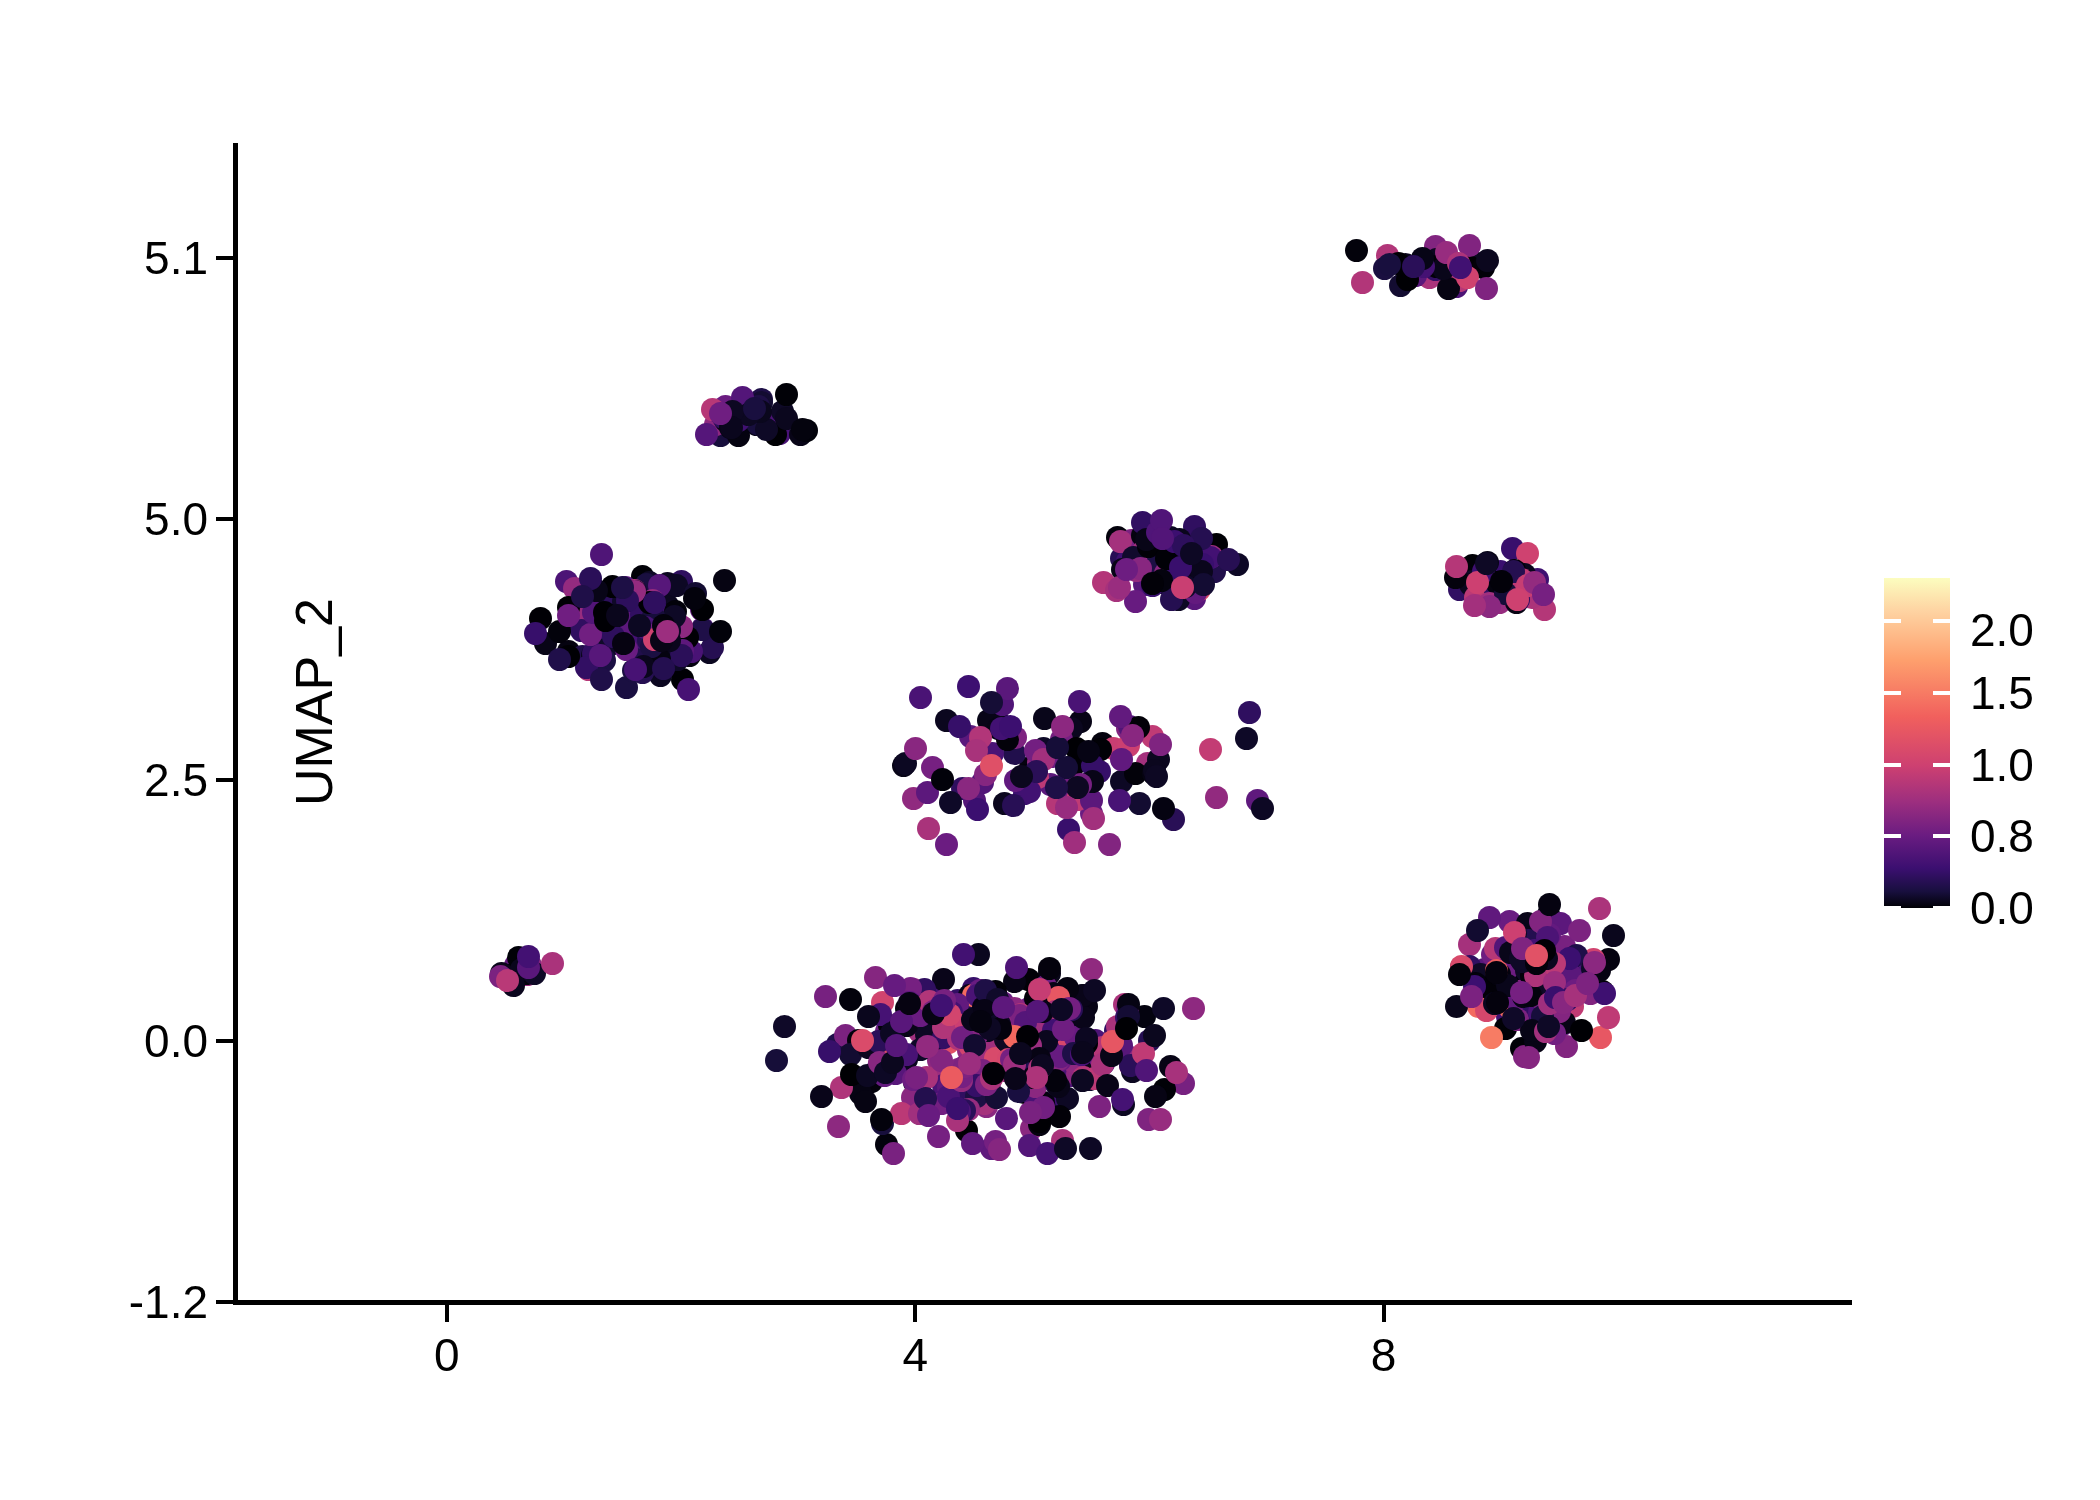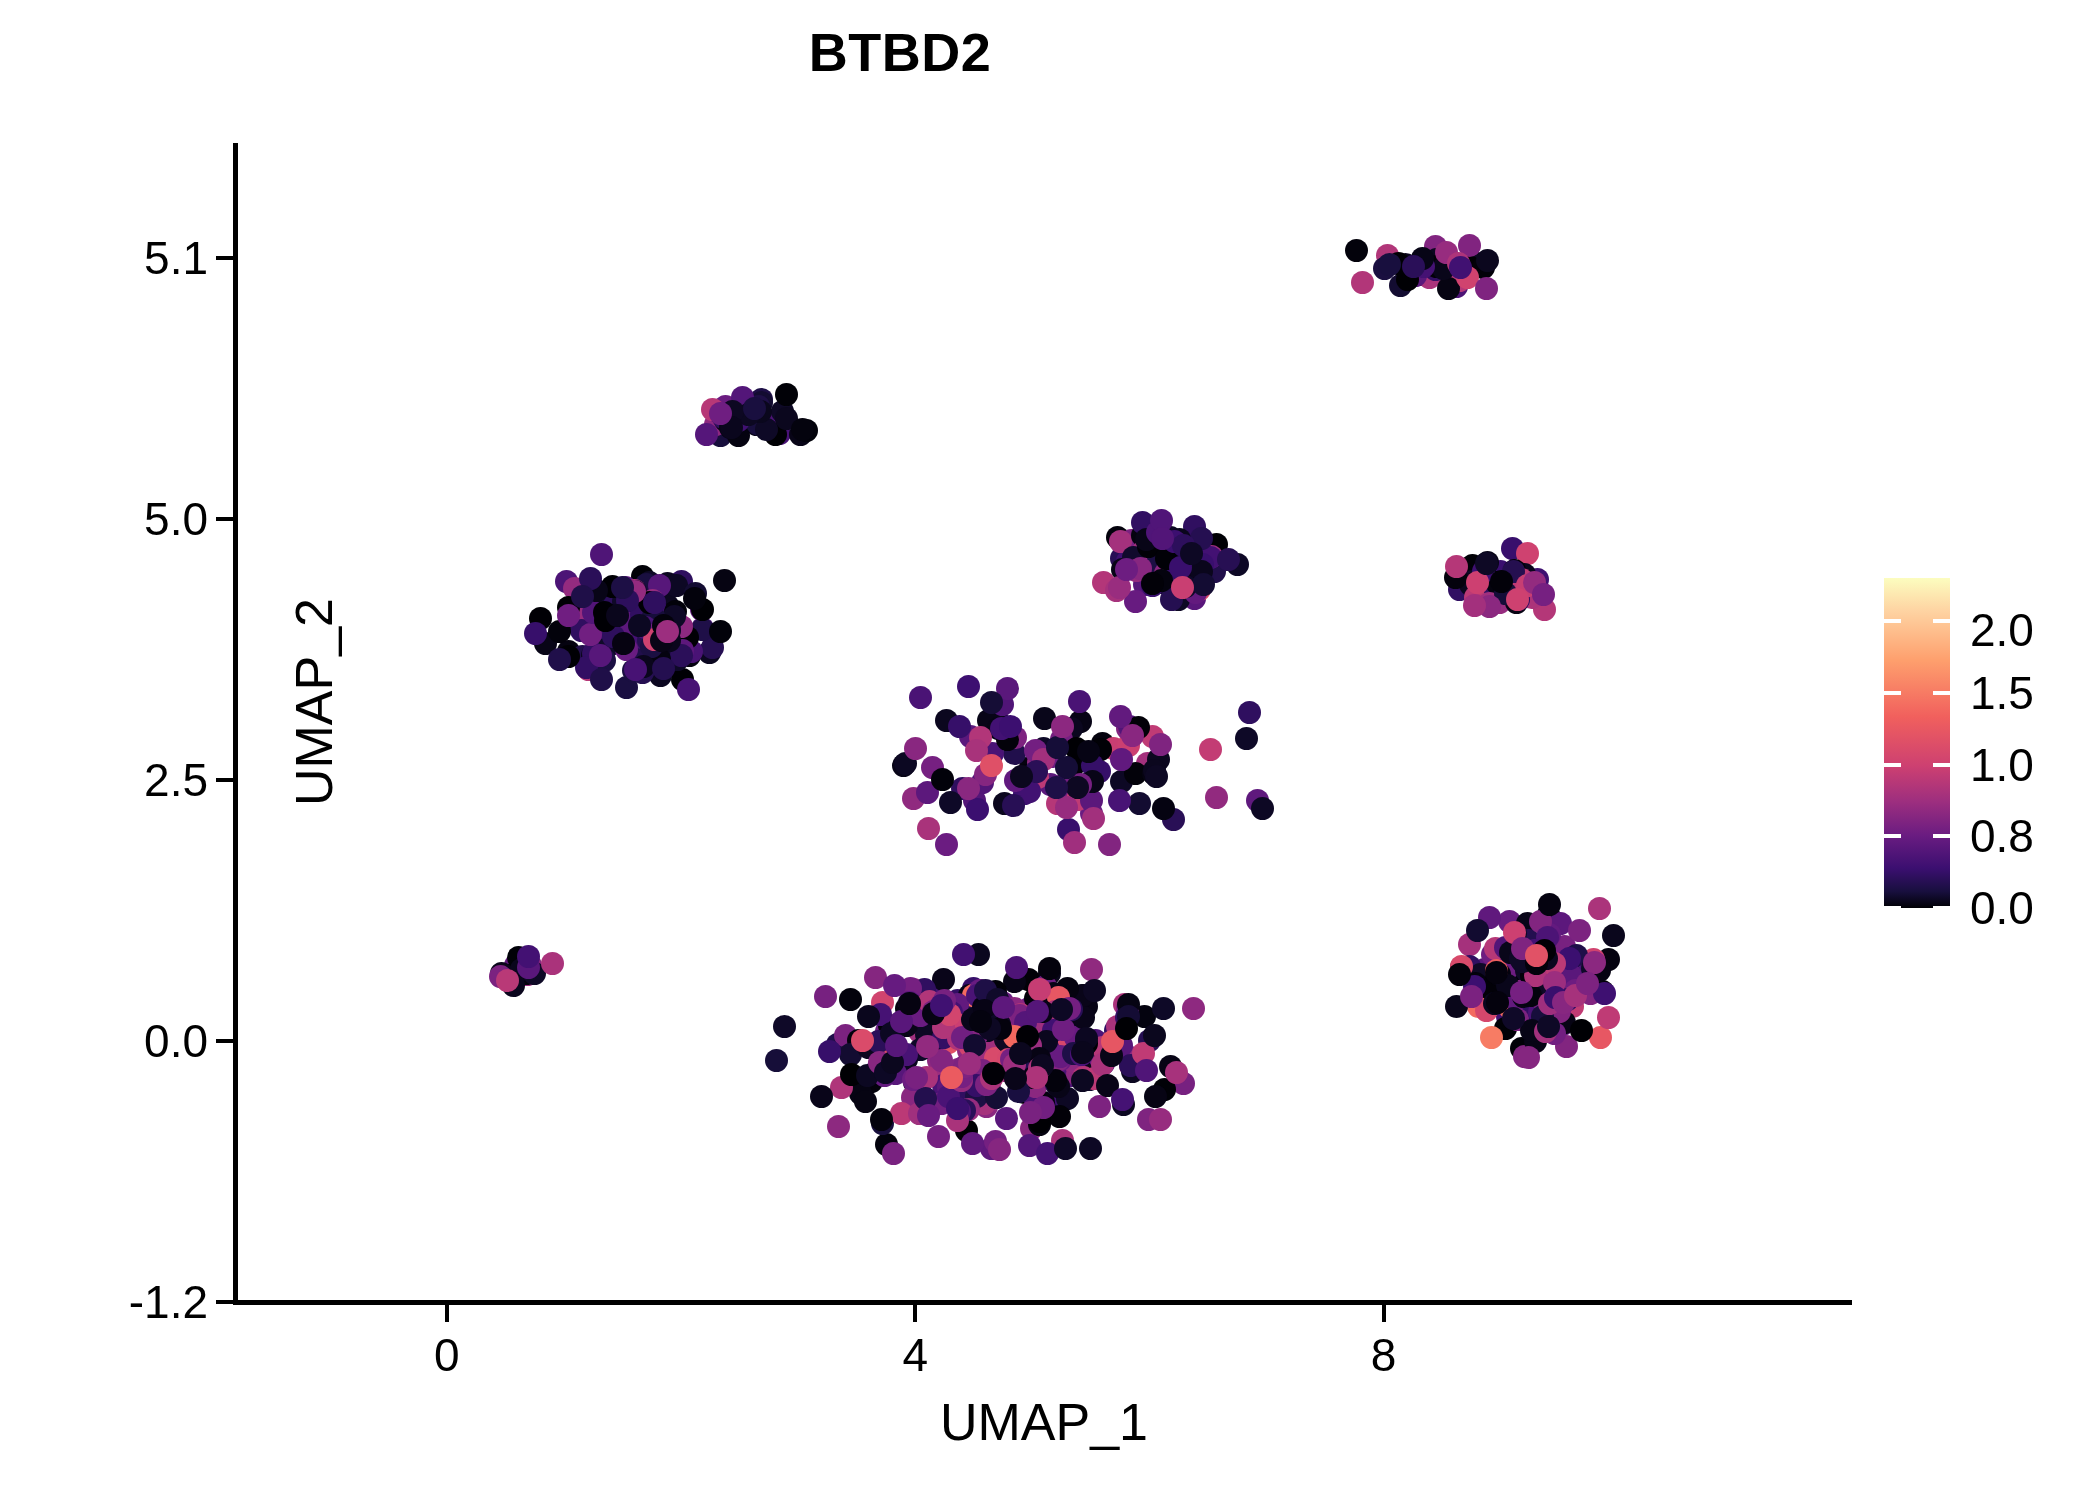--- a/index.html
+++ b/index.html
@@ -174,21 +174,20 @@
     line-height: 46px;
     color: #000000;
     white-space: nowrap;
   }
 </style>
 </head>
 <body>
 
 <div id="figure">
 
-  <div id="plot-title">BTBD2</div>
 
   <div id="panel">
     <div id="points-layer">
         <div class="pt" style="left: 279.4px; top: 822.5px; background: rgb(97, 26, 126);"></div>
         <div class="pt" style="left: 291.2px; top: 831.5px; background: rgb(156, 46, 127);"></div>
         <div class="pt" style="left: 290.3px; top: 818.6px; background: rgb(5, 3, 17);"></div>
         <div class="pt" style="left: 284.5px; top: 819.8px; background: rgb(12, 8, 34);"></div>
         <div class="pt" style="left: 278.8px; top: 830.5px; background: rgb(5, 3, 15);"></div>
         <div class="pt" style="left: 291.7px; top: 829px; background: rgb(14, 9, 39);"></div>
         <div class="pt" style="left: 290.5px; top: 830px; background: rgb(4, 2, 13);"></div>
@@ -1238,21 +1237,20 @@
     </div>
   <div id="x-ticks">
       <div class="xtick-mark" style="left: 444.783px;"></div>
       <div class="xtick-label" style="left: 386.783px; width: 120px; top: 1332px;">0</div>
       <div class="xtick-mark" style="left: 913.188px;"></div>
       <div class="xtick-label" style="left: 855.188px; width: 120px; top: 1332px;">4</div>
       <div class="xtick-mark" style="left: 1381.59px;"></div>
       <div class="xtick-label" style="left: 1323.59px; width: 120px; top: 1332px;">8</div>
     </div>
 
-  <div id="xlab">UMAP_1</div>
   <div id="ylab">UMAP_2</div>
 
   <div id="legend">
     <div id="legend-bar"></div>
     <div id="legend-ticks">
         <div class="legend-tick" style="top: 41.0435px; background: transparent;">
           <div class="seg-l" style="left: 0px; width: 17px;"></div>
           <div class="seg-r" style="left: 49px; width: 17px;"></div>
         </div>
         <div class="legend-tick" style="top: 112.783px; background: transparent;">

